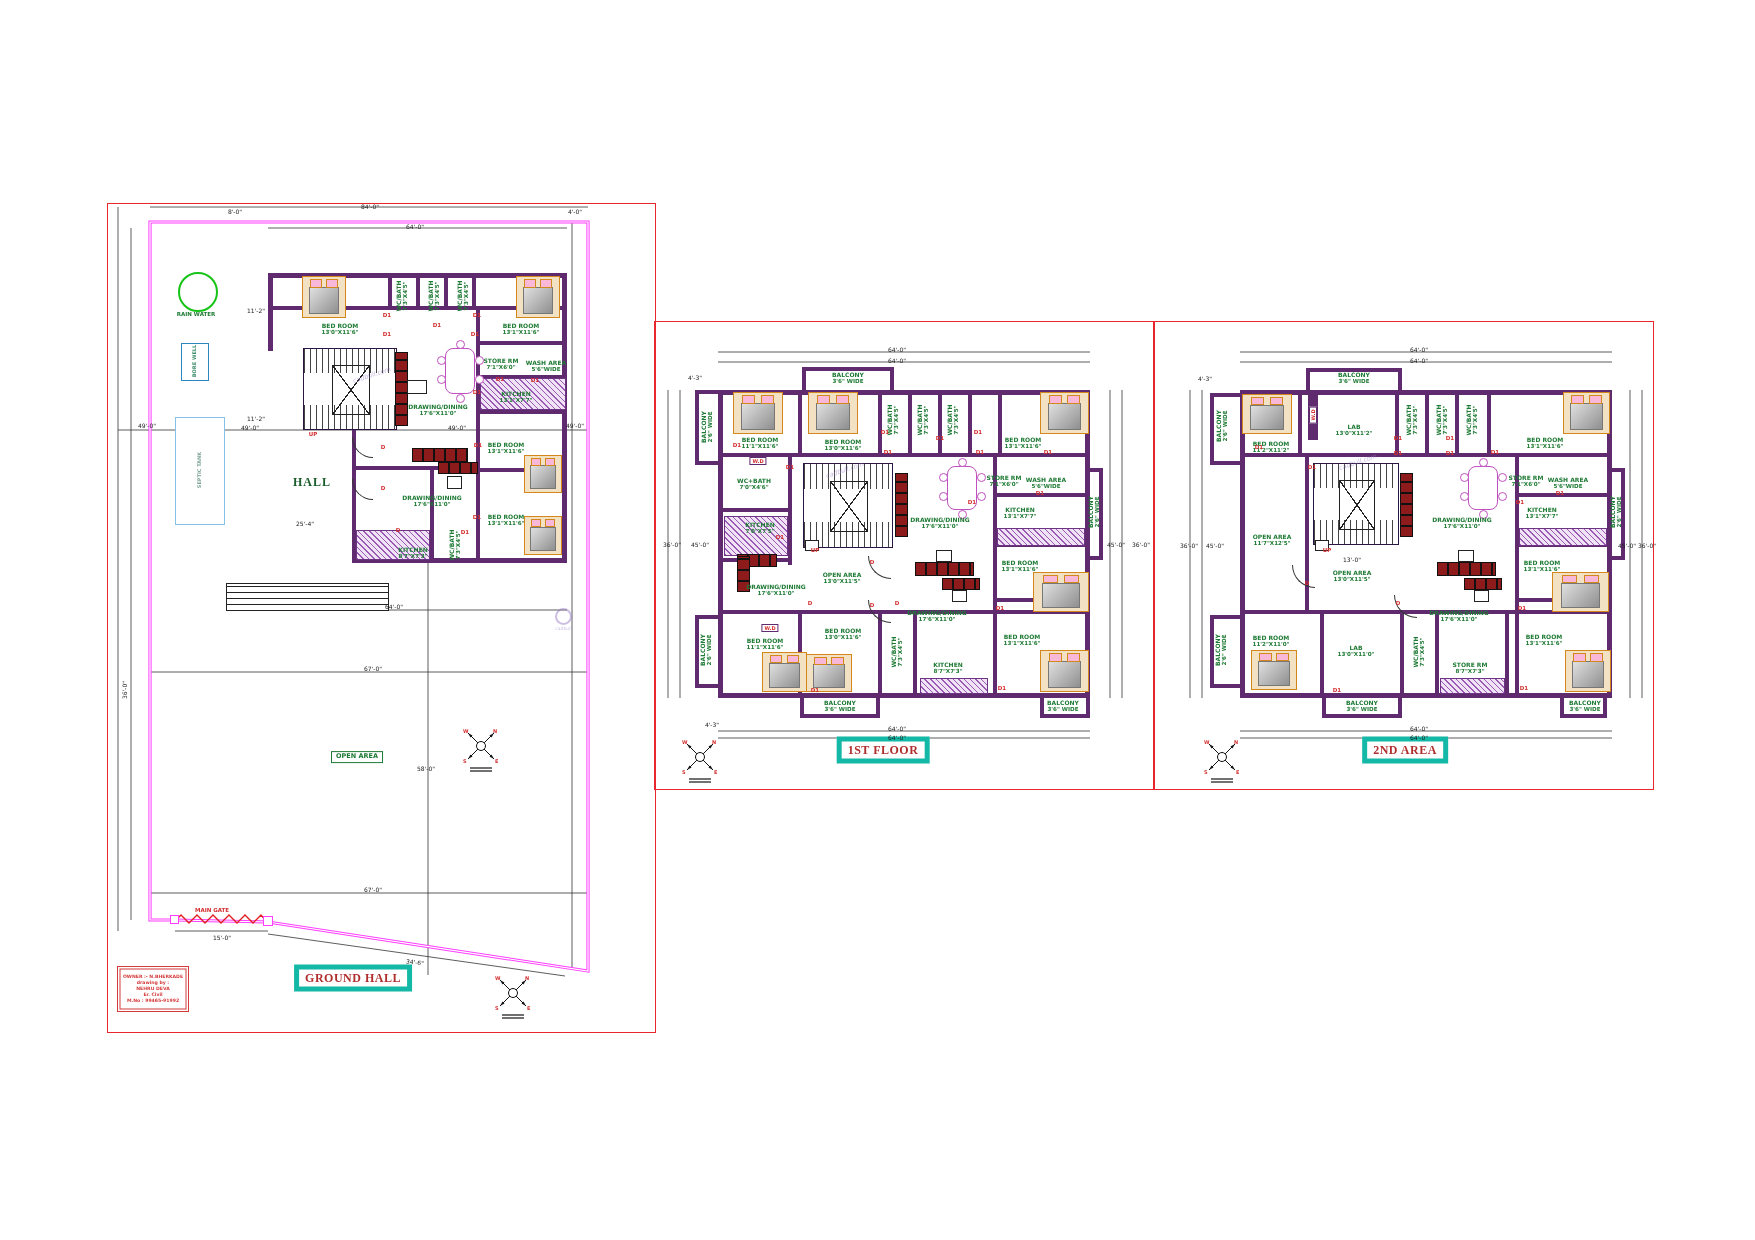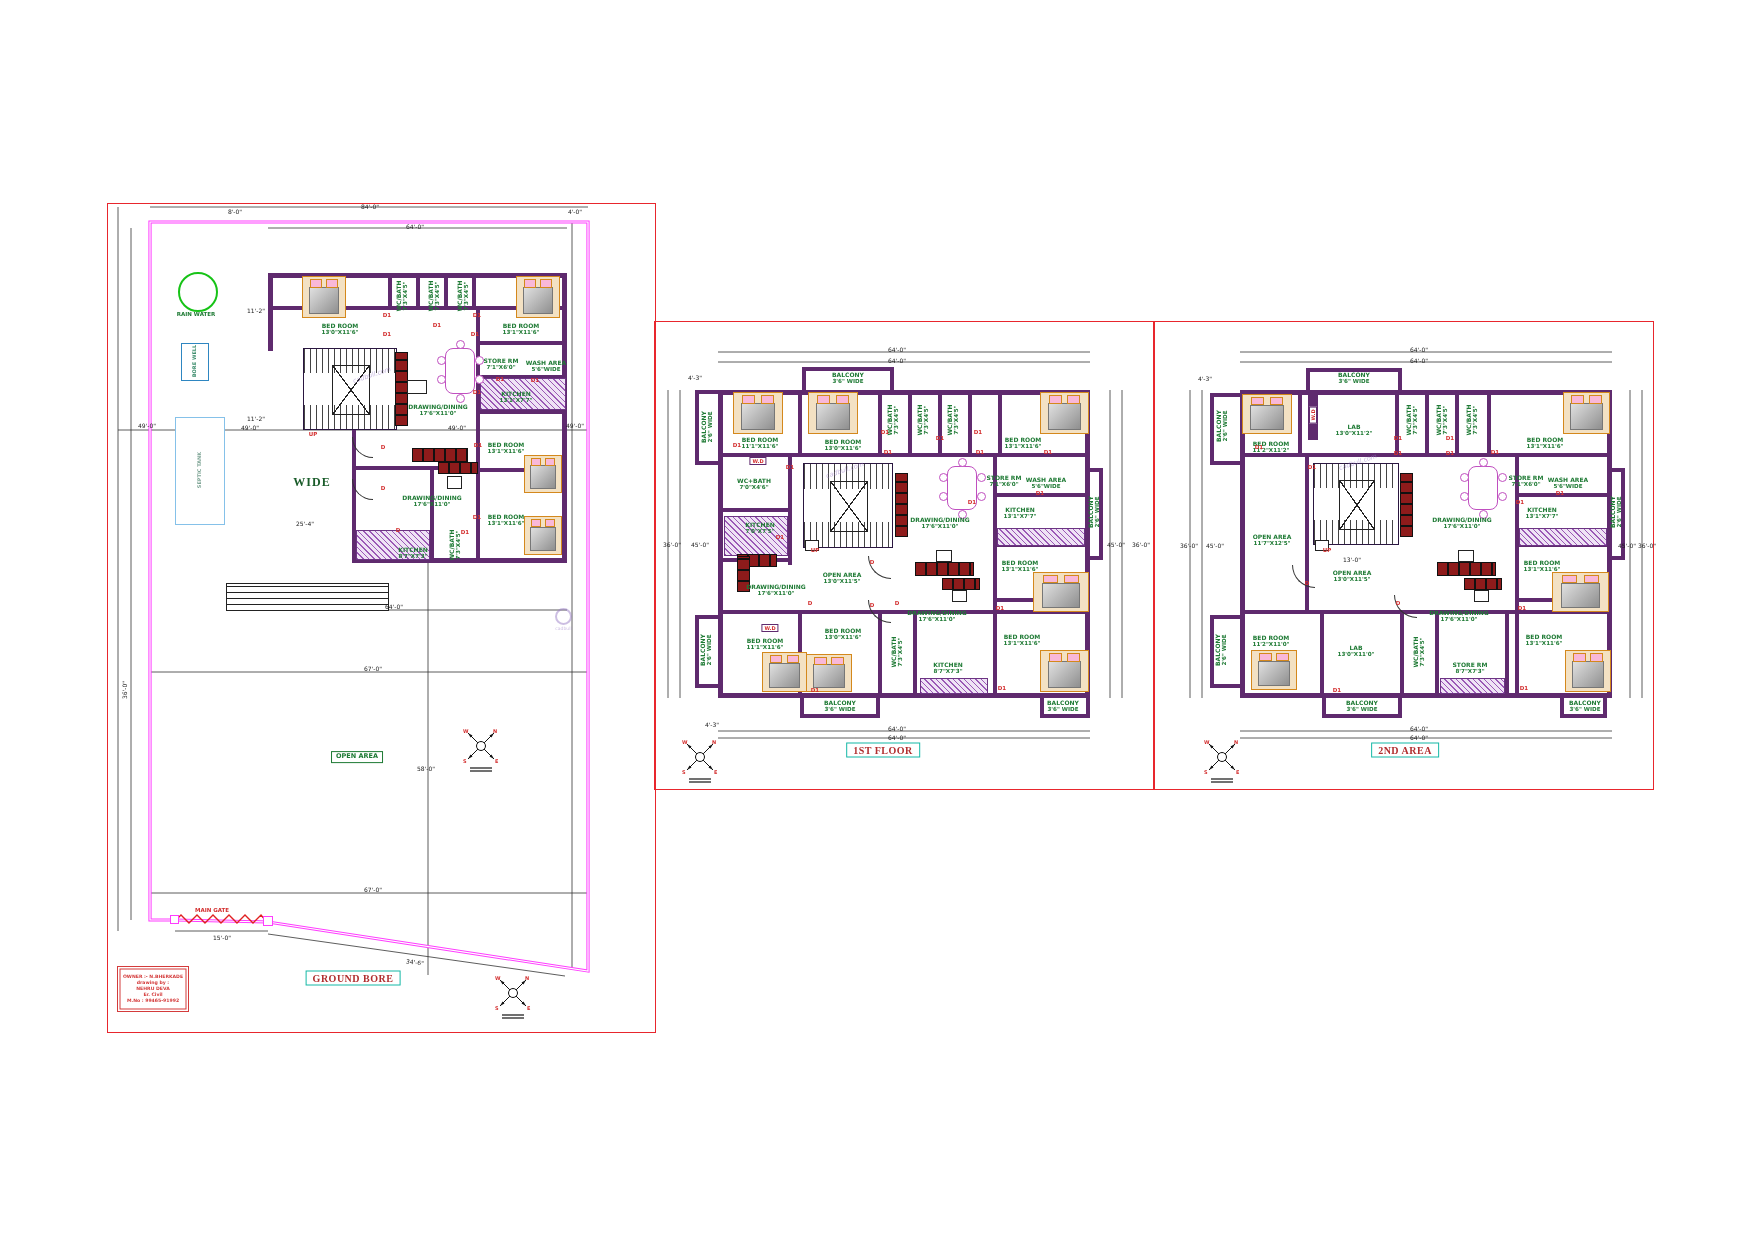--- a/index.html
+++ b/index.html
@@ -12,23 +12,23 @@
   .hatch{position:absolute;border:1px solid #6C3483;
          background:repeating-linear-gradient(45deg,#9B59B6 0 1px,#EFE3F5 1px 4px)}
   .lbl{position:absolute;color:#1E7A34;font-weight:bold;font-size:6px;line-height:1.2;
        text-align:center;white-space:nowrap}
   .lbl .s2{font-size:5.6px;display:block}
   .lbl.boxed{border:1px solid #1E7A34;background:#fff;padding:1px 4px;font-size:6.5px}
   .lbl.hall{font-family:"Liberation Serif",serif;font-size:12px;color:#1A5C2A;letter-spacing:1px}
   .lbl.wd{border:1px solid #5F2A6E;background:#fff;color:#D32F2F;font-size:5px;padding:0 2px}
   .door{position:absolute;color:#D32F2F;font-size:5.5px;font-weight:bold;white-space:nowrap}
   .dim{position:absolute;color:#1A1A1A;font-size:6px;white-space:nowrap}
-  .caption{position:absolute;transform:translate(-50%,-50%);border:1px solid #14b8a6;background:#fff;
+  .caption{position:absolute;transform:translate(-50%,-50%);border:5px solid #14b8a6;background:#fff;
            padding:1px 6px;color:#B02E2E;font-family:"Liberation Serif",serif;font-weight:bold;
-           font-size:10px;letter-spacing:.5px;white-space:nowrap}
+           font-size:12px;letter-spacing:.5px;white-space:nowrap}
   .titleblock{position:absolute;border:1.5px solid #D43B3B;box-shadow:inset 0 0 0 1.5px #fff,inset 0 0 0 2.5px #D43B3B;
               color:#D43B3B;font-size:4.6px;font-weight:bold;text-align:center;
               display:flex;flex-direction:column;justify-content:center;line-height:1.35;padding:3px;background:#fff}
   .bed{position:absolute;border:1.5px solid #D4881C;background:#F3E1C3}
   .bed .m{position:absolute;left:14%;top:26%;right:14%;bottom:8%;border:1px solid #777;
           background:linear-gradient(135deg,#E0E0E0,#8F8F8F)}
   .bed .p{position:absolute;top:6%;width:24%;height:16%;background:#F9B8D8;border:1px solid #D4881C}
   .sofa{position:absolute;border:1px solid #111;
         background:repeating-linear-gradient(90deg,#8E1B1B 0 9px,#111 9px 11px)}
   .sofa.v{background:repeating-linear-gradient(0deg,#8E1B1B 0 9px,#111 9px 11px)}
@@ -85,21 +85,21 @@
       <line x1="1240" y1="352" x2="1612" y2="352" stroke="#333" stroke-width="0.8"></line>
       <line x1="1240" y1="362" x2="1612" y2="362" stroke="#333" stroke-width="0.8"></line>
       <line x1="1630" y1="390" x2="1630" y2="698" stroke="#333" stroke-width="0.8"></line>
       <line x1="1642" y1="390" x2="1642" y2="698" stroke="#333" stroke-width="0.8"></line>
       <line x1="1240" y1="731" x2="1612" y2="731" stroke="#333" stroke-width="0.8"></line>
       <line x1="1240" y1="738" x2="1612" y2="738" stroke="#333" stroke-width="0.8"></line>
       <polygon points="175,920 150,920 150,222 588,222 588,971 268,922" fill="none" stroke="#FF3DFF" stroke-width="3.2"></polygon>
       <polygon points="175,920 150,920 150,222 588,222 588,971 268,922" fill="none" stroke="#fff" stroke-width="1.2"></polygon>
       <polyline points="175,921 181,915 189,923 197,915 205,923 213,915 221,923 229,915 237,923 245,915 253,923 261,915 266,921 268,921" fill="none" stroke="#E02020" stroke-width="1.4"></polyline>
     </svg>
-  <div class="caption" id="cap0" style="left: 353px; top: 978px;">GROUND BORE</div>
+  <div class="caption" id="cap0" style="left: 353px; top: 978px;">GROUND HALL</div>
   <div class="caption" id="cap1" style="left: 883px; top: 750px;">1ST FLOOR</div>
   <div class="caption" id="cap2" style="left: 1405px; top: 750px;">2ND AREA</div>
   <div class="titleblock" id="tblock" style="left: 117px; top: 966px; width: 64px; height: 38px;">
     <span>OWNER :- N.BHERKADE</span>
     <span>drawing by :</span>
     <span>NEHRU DEVA</span>
     <span>Er. Civil</span>
     <span>M.No : 99465-91992</span>
   </div>
 <div class="gatepost" style="left: 170px; top: 915px; width: 7px; height: 7px;"></div>
@@ -368,21 +368,21 @@
     <div class="lbl" style="left: 521px; top: 329px; transform: translate(-50%, -50%);">BED ROOM<span class="s2">13'1"X11'6"</span></div>
     <div class="lbl" style="left: 501px; top: 364px; transform: translate(-50%, -50%);">STORE RM<span class="s2">7'1"X6'0"</span></div>
     <div class="lbl" style="left: 546px; top: 366px; transform: translate(-50%, -50%);">WASH AREA<span class="s2">5'6"WIDE</span></div>
     <div class="lbl" style="left: 516px; top: 397px; transform: translate(-50%, -50%);">KITCHEN<span class="s2">13'1"X7'7"</span></div>
     <div class="lbl" style="left: 438px; top: 410px; transform: translate(-50%, -50%);">DRAWING/DINING<span class="s2">17'6"X11'0"</span></div>
     <div class="lbl" style="left: 506px; top: 448px; transform: translate(-50%, -50%);">BED ROOM<span class="s2">13'1"X11'6"</span></div>
     <div class="lbl" style="left: 432px; top: 501px; transform: translate(-50%, -50%);">DRAWING/DINING<span class="s2">17'6"X11'0"</span></div>
     <div class="lbl" style="left: 506px; top: 520px; transform: translate(-50%, -50%);">BED ROOM<span class="s2">13'1"X11'6"</span></div>
     <div class="lbl" style="left: 413px; top: 553px; transform: translate(-50%, -50%);">KITCHEN<span class="s2">8'7"X7'3"</span></div>
     <div class="lbl" style="left: 455px; top: 545px; transform: translate(-50%, -50%) rotate(-90deg);">WC/BATH<span class="s2">7'3"X4'5"</span></div>
-    <div class="lbl hall" style="left: 312px; top: 482px; transform: translate(-50%, -50%);">WIDE</div>
+    <div class="lbl hall" style="left: 312px; top: 482px; transform: translate(-50%, -50%);">HALL</div>
     <div class="lbl boxed" style="left: 357px; top: 757px; transform: translate(-50%, -50%);">OPEN AREA</div>
     <div class="lbl" style="left: 212px; top: 910px; transform: translate(-50%, -50%); font-size: 5.5px; color: rgb(211, 47, 47);">MAIN GATE</div>
     <div class="lbl" style="left: 707px; top: 427px; transform: translate(-50%, -50%) rotate(-90deg);">BALCONY<span class="s2">2'6" WIDE</span></div>
     <div class="lbl" style="left: 848px; top: 378px; transform: translate(-50%, -50%);">BALCONY<span class="s2">3'6" WIDE</span></div>
     <div class="lbl" style="left: 760px; top: 443px; transform: translate(-50%, -50%);">BED ROOM<span class="s2">11'1"X11'6"</span></div>
     <div class="lbl" style="left: 843px; top: 445px; transform: translate(-50%, -50%);">BED ROOM<span class="s2">13'0"X11'6"</span></div>
     <div class="lbl" style="left: 893px; top: 420px; transform: translate(-50%, -50%) rotate(-90deg);">WC/BATH<span class="s2">7'3"X4'5"</span></div>
     <div class="lbl" style="left: 923px; top: 420px; transform: translate(-50%, -50%) rotate(-90deg);">WC/BATH<span class="s2">7'3"X4'5"</span></div>
     <div class="lbl" style="left: 953px; top: 420px; transform: translate(-50%, -50%) rotate(-90deg);">WC/BATH<span class="s2">7'3"X4'5"</span></div>
     <div class="lbl" style="left: 1023px; top: 443px; transform: translate(-50%, -50%);">BED ROOM<span class="s2">13'1"X11'6"</span></div>

